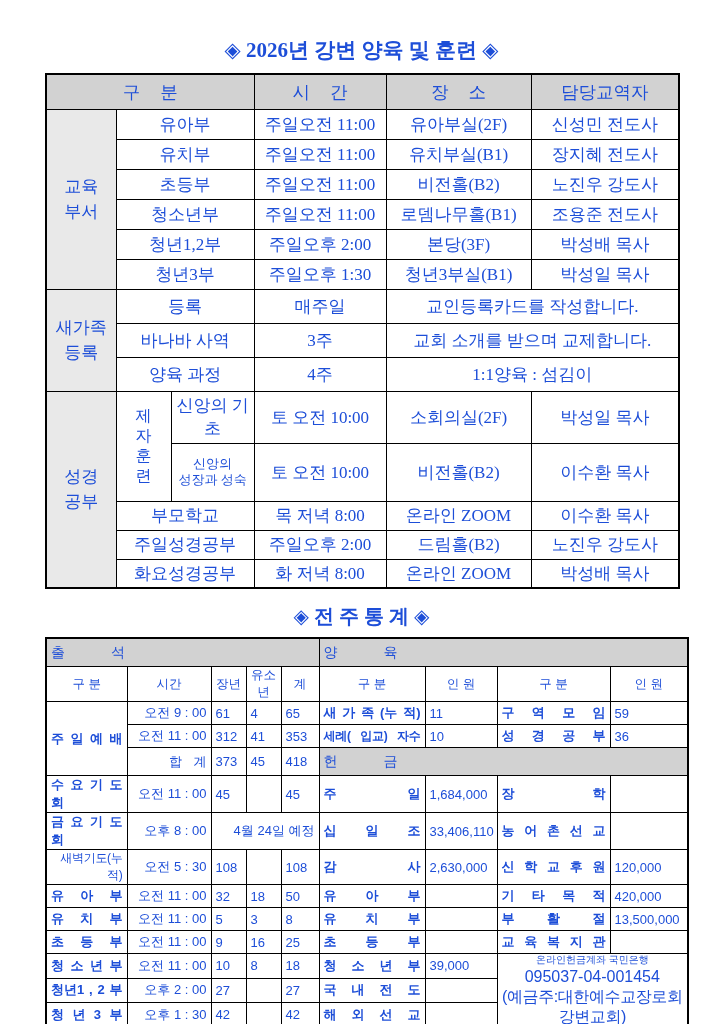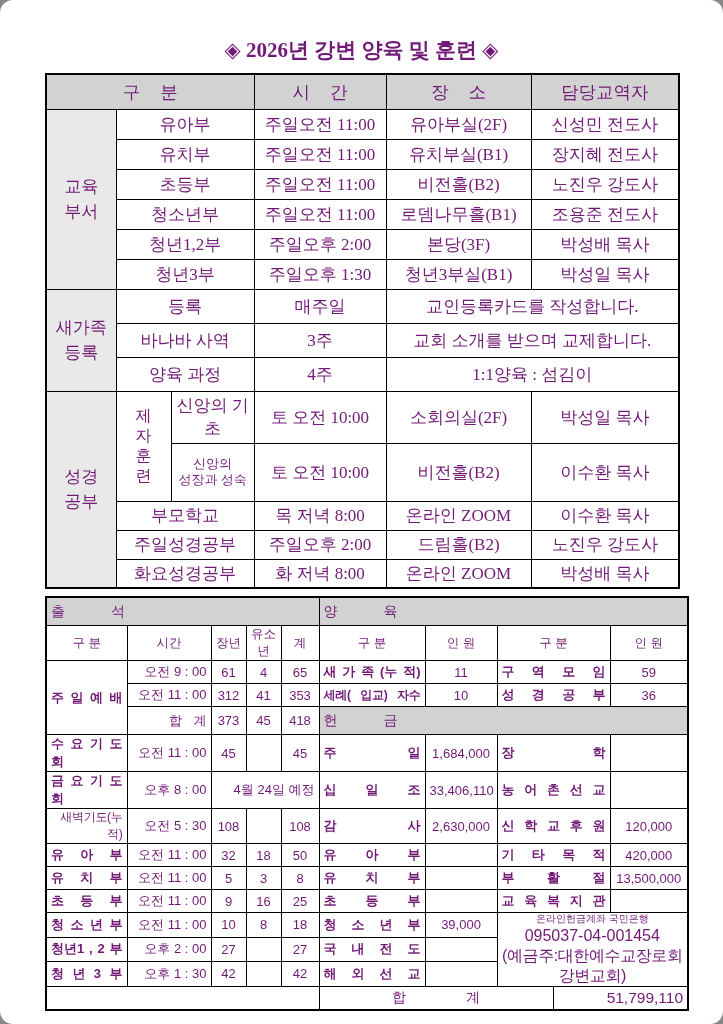--- a/index.html
+++ b/index.html
@@ -1,19 +1,19 @@
 <!DOCTYPE html>
 <html><head>
 <meta charset="utf-8">
 <style>
   html,body { margin:0; padding:0; background:#888; }
   .page {
     width:723px; height:1024px; background:#ffffff; margin:0 auto;
-    font-family:"Liberation Serif","DejaVu Serif",serif; color:#701a75;
-    overflow:hidden; position:relative;border-radius:13px;
+    font-family:"Liberation Serif","DejaVu Serif",serif; color:#1d4ed8;
+    overflow:hidden; position:relative;
   }
   table { border-collapse:collapse; table-layout:fixed; }
   td, th { overflow:hidden; vertical-align:middle; }
 
   
   .title1 { text-align:center; font-size:21px; font-weight:bold; padding-top:36px; margin:0; }
   .title2 { text-align:center; font-size:20px; font-weight:bold; margin:14px 0 0 0; }
 
   
   .t1 { margin:9px 0 0 45px; width:633px; border:2px solid #000; font-size:17px; }
@@ -26,21 +26,21 @@
   .h35{height:35px} .h30{height:30px} .h34{height:34px}
   .h52{height:52px} .h58{height:58px} .h29{height:29px}
 
   
   .t2 { margin:7px 0 0 45px; width:642px; border:2px solid #000;
         font-size:13px; font-family:"Liberation Sans","DejaVu Sans",sans-serif; }
   .t2 td { border:1px solid #000; height:22px; padding:0 4px; }
   .t2 .band { background:#d2d2d2; word-spacing:3em; height:27px; font-size:14px; }
   .t2 .sub { text-align:center; height:26px; padding:0 1px; font-size:12.5px; }
   .jst { text-align:justify; text-align-last:justify; padding:0 5px;font-weight:bold; }
-  .num { text-align:center; padding:0 4px 0 2px; }
+  .num { text-align:left; padding:0 4px 0 2px; }
   .ctr { text-align:right; }
   .wsp05 { word-spacing:0.6em; }
   .sm11 { font-size:12px; letter-spacing:-0.3px; }
   .sm12 { font-size:12px; letter-spacing:-0.3px; }
   .bank { text-align:center; line-height:1.25; padding:1px 2px; }
   .bank .b1 { font-size:10px; }
   .bank .b2 { font-size:16px; }
   .bank .b3 { font-size:16px; letter-spacing:-0.4px; }
   .gt-label { text-align:center; word-spacing:4em; font-size:14px; }
   .gt-amount { text-align:right; font-size:15.5px; padding-right:6px; }
@@ -159,20 +159,21 @@
     </tr>
     <tr class="h29">
       <td colspan="2">화요성경공부</td>
       <td>화 저녁 8:00</td>
       <td>온라인 ZOOM</td>
       <td>박성배 목사</td>
     </tr>
   </tbody>
     </table>
 
+  <h2 class="title2">◈ 전 주 통 계 ◈</h2>
 
   <table class="t2">
     <colgroup>
       <col style="width:81px">
         <col style="width:84px">
         <col style="width:35px">
         <col style="width:35px">
         <col style="width:38px">
       <col style="width:106px">
         <col style="width:72px">

